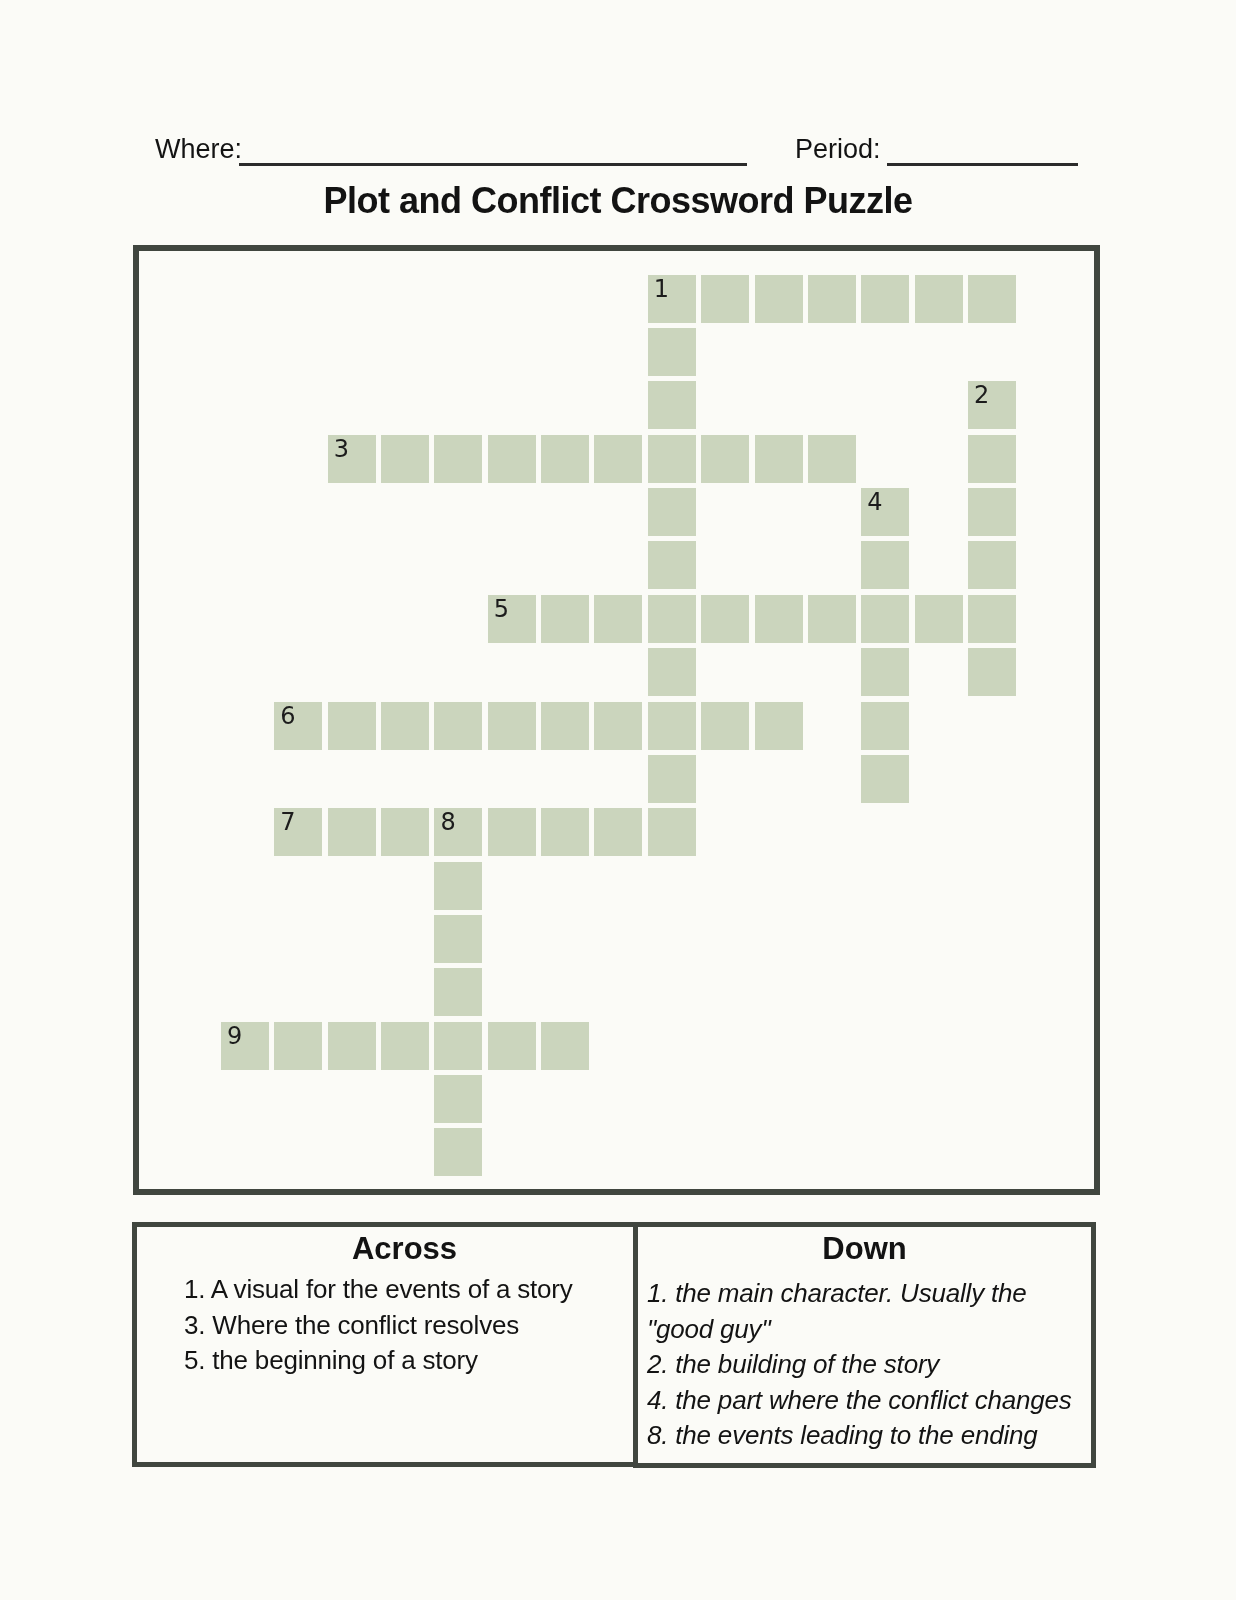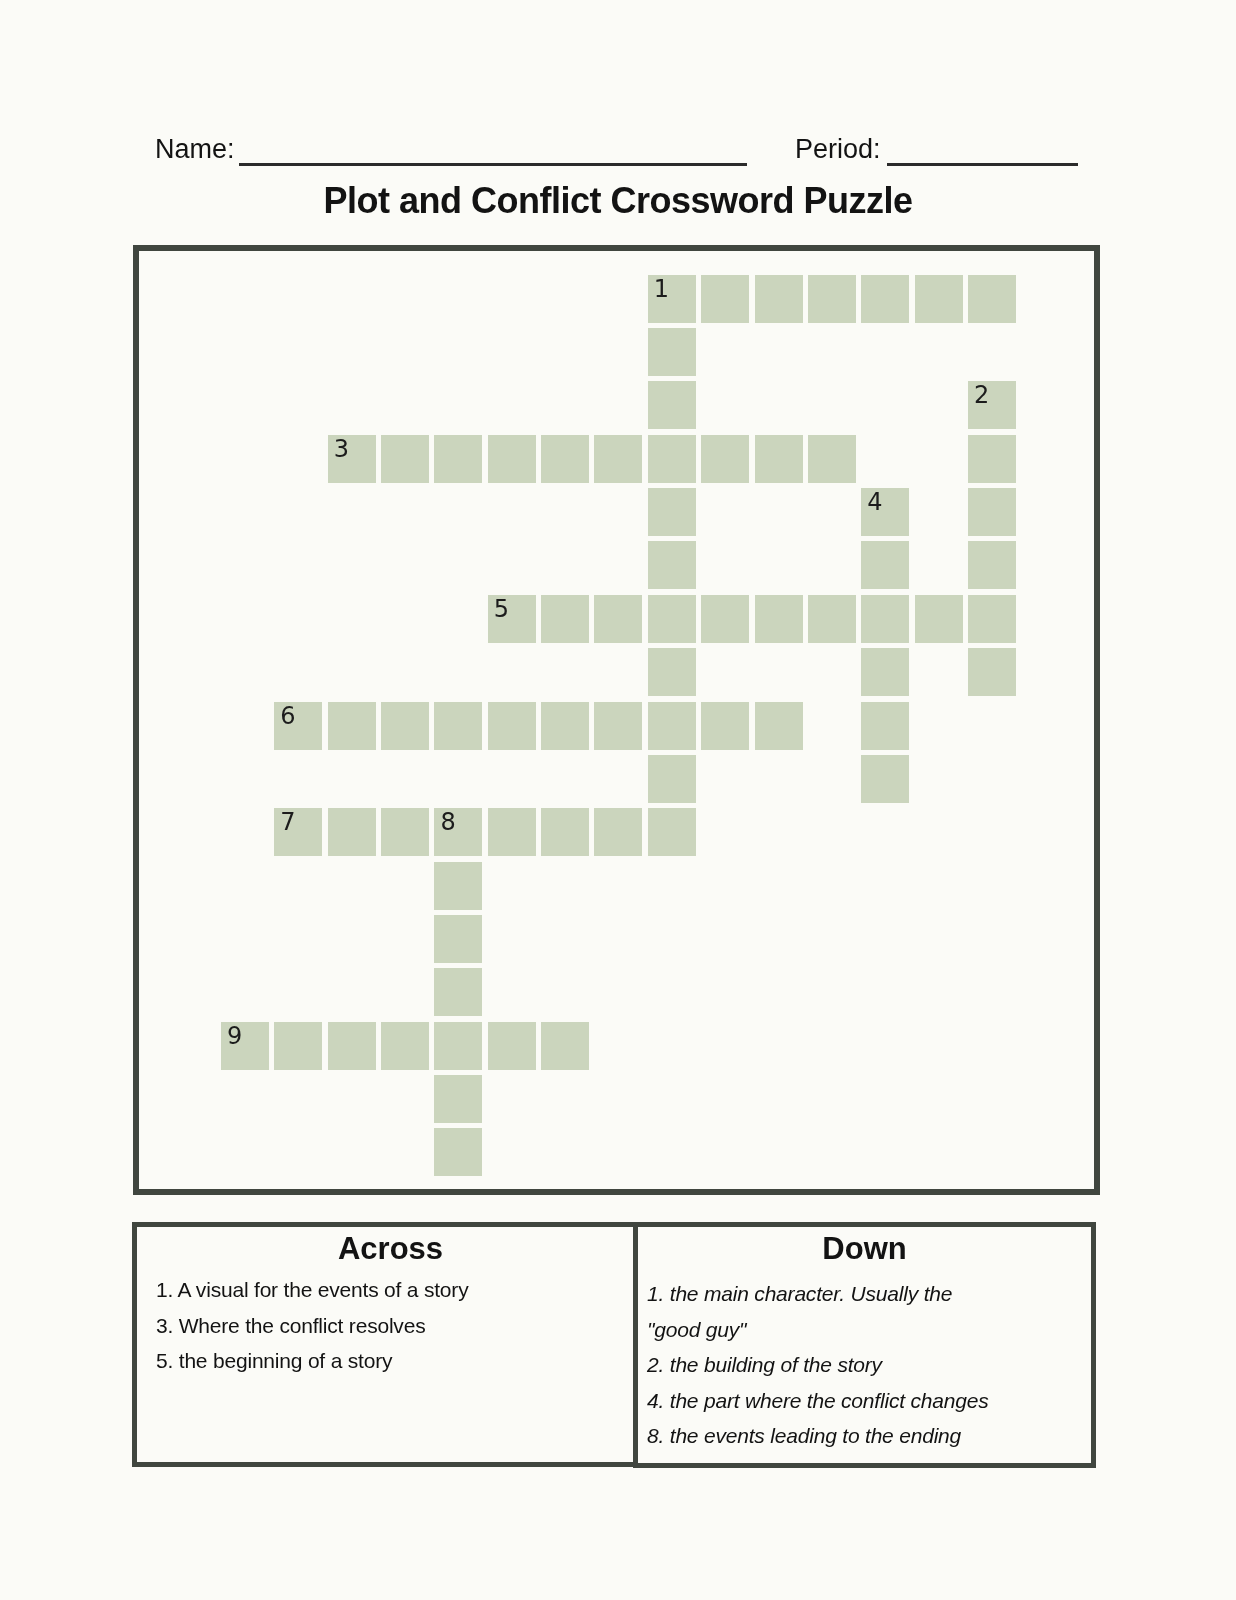--- a/index.html
+++ b/index.html
@@ -57,42 +57,42 @@
   }
   .clue-box{
     position:absolute;
     top:1222px;
     border:5px solid var(--box-border,#40463f);
     box-sizing:border-box;
     background:var(--page-bg,#fbfbf7);
     padding-top:5px;
     overflow:hidden;
   }
-  #across-box{left:132px;width:517px;height:245px;}
+  #across-box{left:132px;width:517px;height:245px;padding-left:28px;}
   #down-box{left:633px;width:463px;height:246px;}
   .clue-heading{
     text-align:center;
     font-size:31px;
     font-weight:bold;
     line-height:34px;
   }
   .clue-list{
-    font-size:21px;
+    font-size:26px;
     letter-spacing:-0.2px;
     line-height:35.5px;
     white-space:pre-line;
   }
   #across-box .clue-list{margin-top:6px;padding-left:19px;}
   #down-box .clue-list{margin-top:10px;padding-left:9px;font-style:italic;}
   .clue-item{white-space:pre-line;}
 </style>
 </head>
 <body style="--page-bg: #fbfbf7; --box-border: #40463f; --cell-fill: #cbd5bd; --text: #131313;">
 
-<div id="name-label" class="hdr-label">Name:</div>
+<div id="name-label" class="hdr-label">Where:</div>
 <div id="name-line" class="fill-line"></div>
 <div id="period-label" class="hdr-label">Period:</div>
 <div id="period-line" class="fill-line"></div>
 
 <div id="page-title">Plot and Conflict Crossword Puzzle</div>
 
 <div id="crossword-box">
     <div class="cell" style="left: 508.8px; top: 23.7px;">
       <span class="num">1</span>
     </div>

